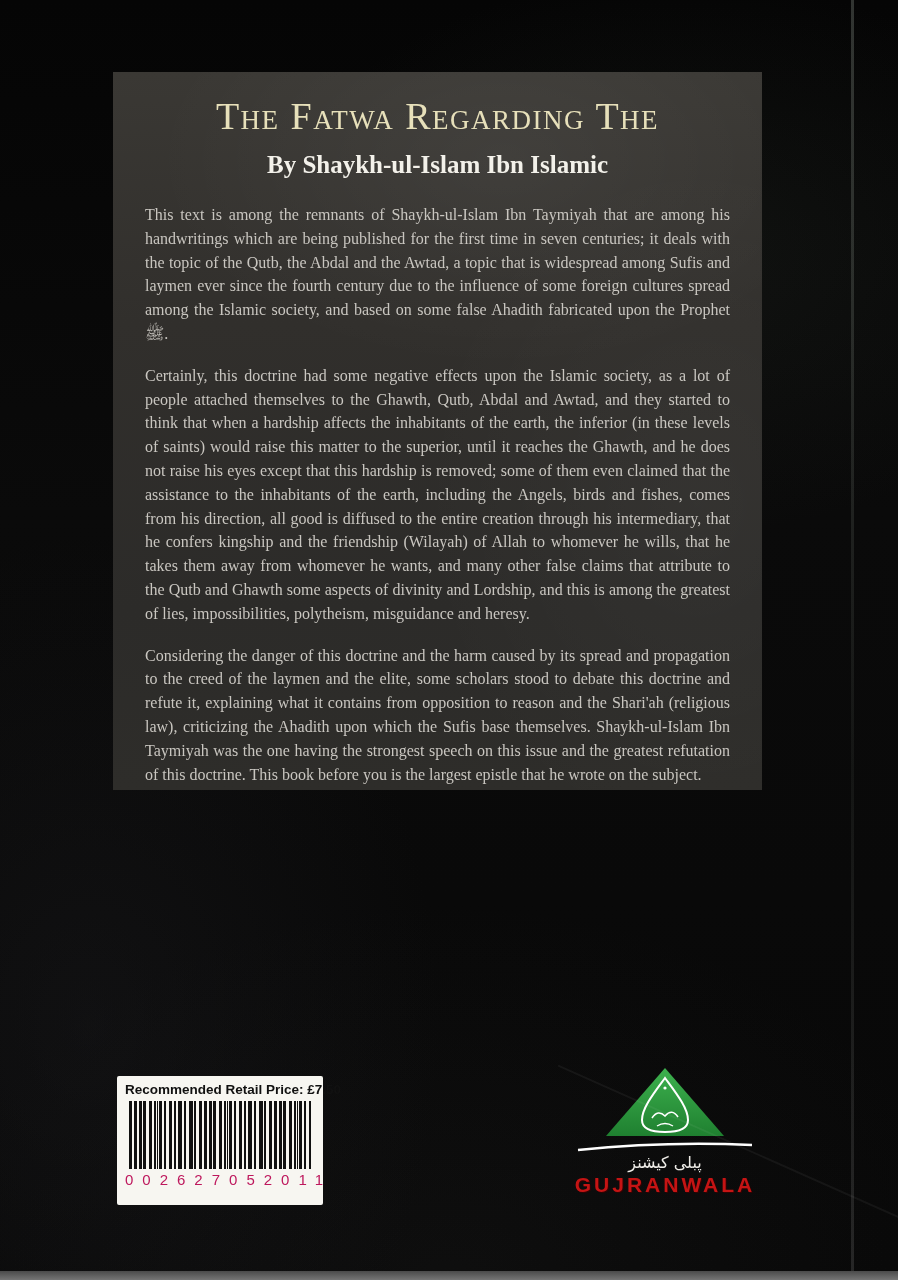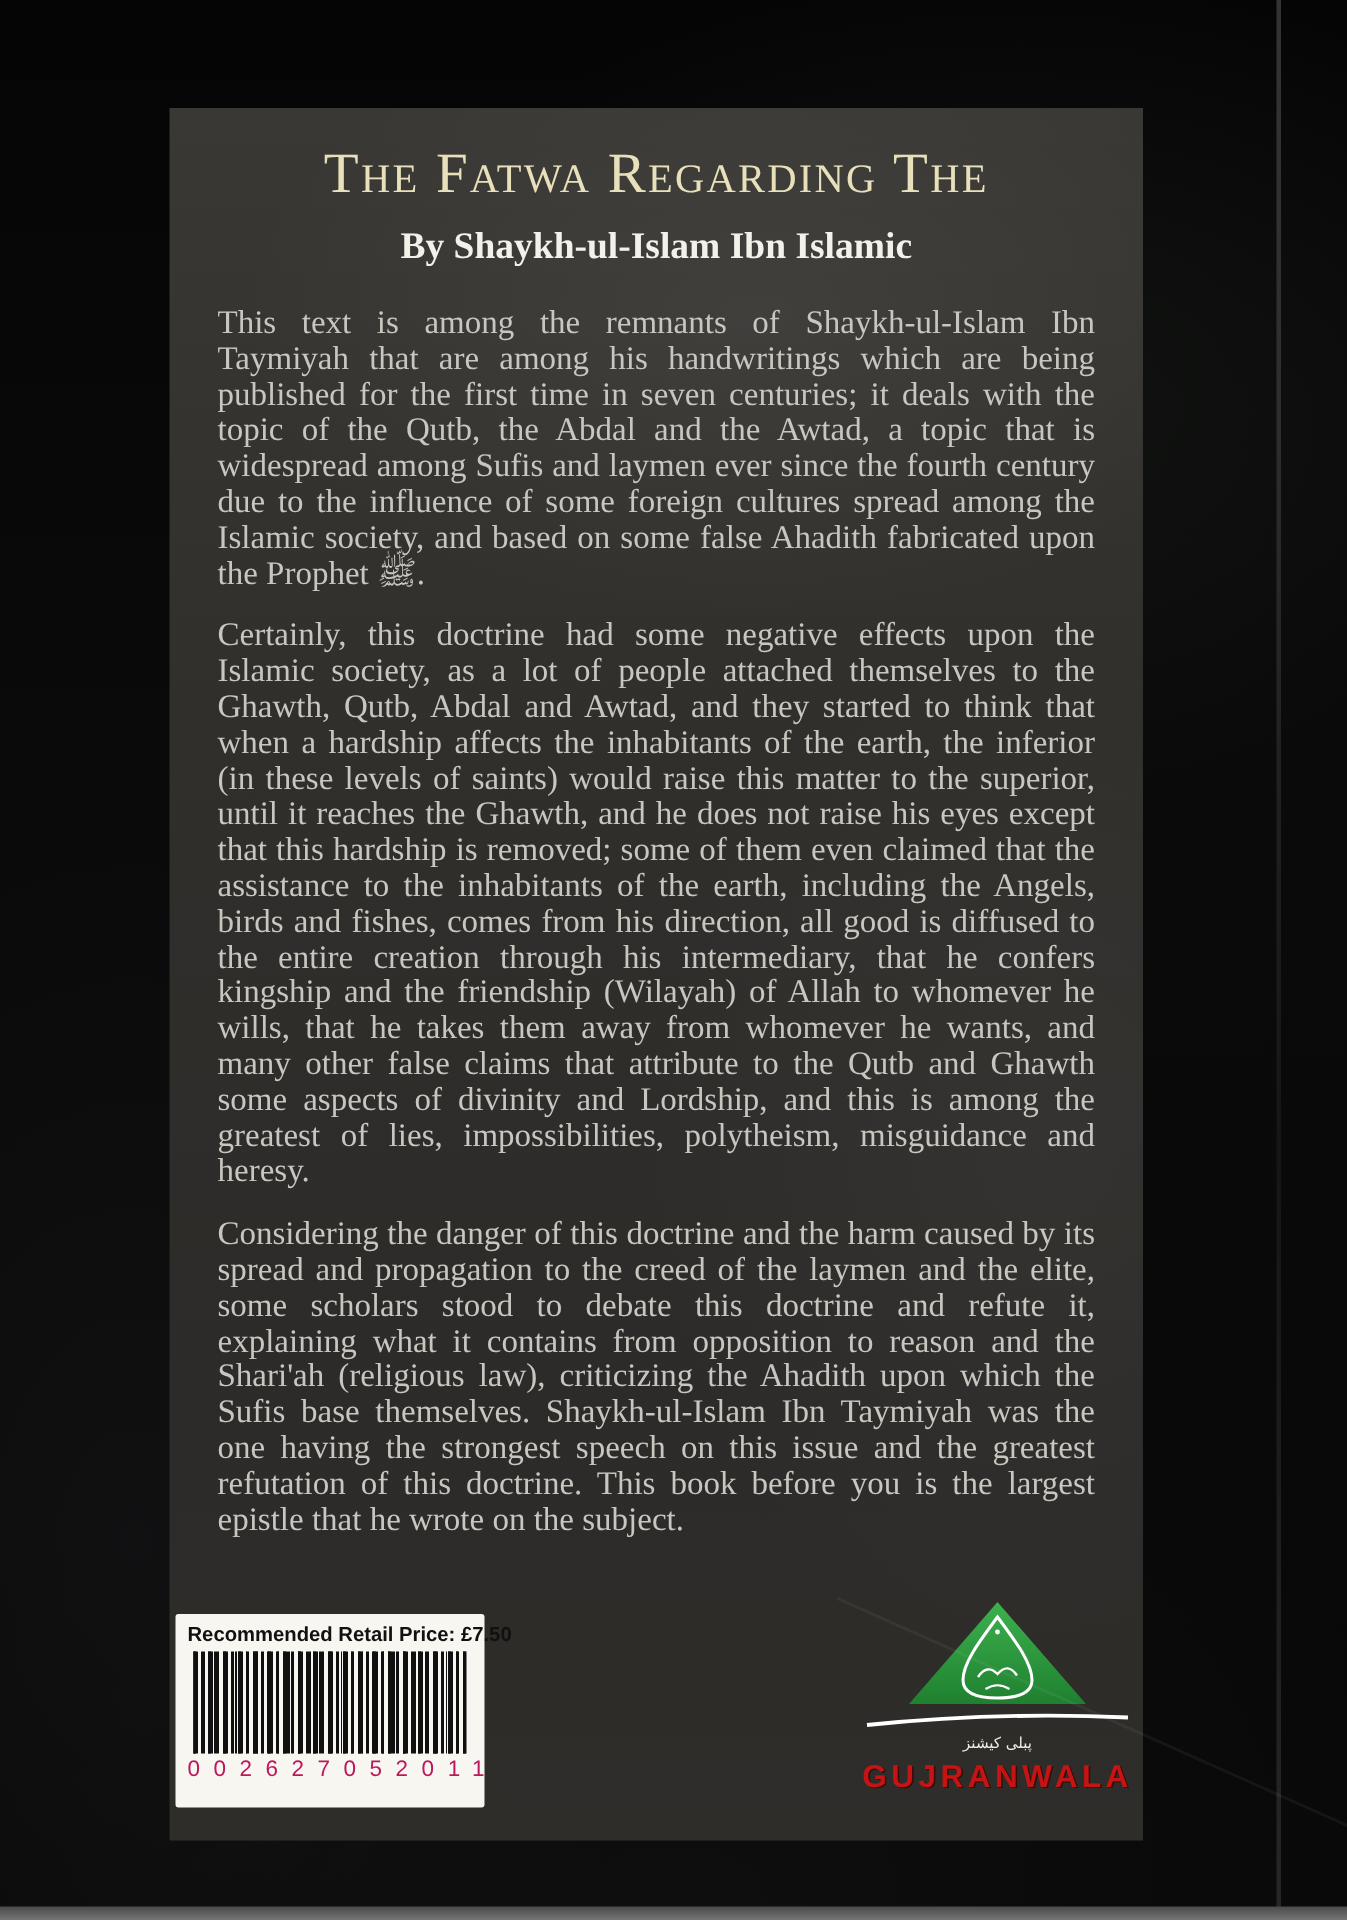--- a/index.html
+++ b/index.html
@@ -23,21 +23,21 @@
     position:absolute;left:540px;top:1150px;width:420px;height:2px;
     background:rgba(255,255,255,0.05);
     transform:rotate(24deg);
   }
   .bottom-strip{
     position:absolute;left:0;bottom:0;width:100%;height:9px;
     background:linear-gradient(180deg,#4a4a4a,#757575);
   }
   
   .panel{
-    position:absolute;left:113px;top:72px;width:649px;height:1155px;
+    position:absolute;left:113px;top:72px;width:649px;height:718px;
     box-sizing:border-box;
     padding:22px 32px 0 32px;
     background:
       radial-gradient(ellipse 500px 300px at 60% 12%, rgba(255,255,255,0.05), transparent 70%),
       radial-gradient(ellipse 400px 500px at 90% 60%, rgba(255,255,255,0.03), transparent 70%),
       linear-gradient(180deg,#3a3834 0%,#312f2c 35%,#2c2b29 75%,#2e2d2a 100%);
   }
   .title{
     text-align:center;
     font-variant:small-caps;
@@ -49,21 +49,21 @@
   }
   .byline{
     margin-top:12px;
     text-align:center;
     font-size:25px;
     font-weight:bold;
     color:#f3f1ea;
   }
   .panel p{
     margin:18px 0 0 0;
-    font-size:22px;
+    font-size:16px;
     line-height:23.8px;
     text-align:justify;
     color:var(--body-text,#c9c6c0);
   }
   .panel p:first-of-type{margin-top:24px;}
   
   .barcode-label{
     position:absolute;left:117px;top:1076px;width:206px;height:129px;
     box-sizing:border-box;
     background:#f7f6f1;
@@ -95,21 +95,21 @@
     margin-top:2px;
     margin-right:-9px;
   }
   
   .publisher{
     position:absolute;left:558px;top:1066px;width:214px;
     text-align:center;
   }
   .logo-mark{display:block;margin:0 auto;}
   .urdu{
-    font-size:10px;color:#efede8;line-height:14px;margin-top:-2px;
+    font-size:16px;color:#efede8;line-height:14px;margin-top:-2px;
     font-family:"DejaVu Sans", sans-serif;
   }
   .pub-name{
     margin-top:3px;
     font-family:"Liberation Sans", sans-serif;
     font-weight:bold;
     font-size:21px;
     letter-spacing:3px;
     color:var(--publisher-red,#c51414);
     text-shadow:1px 1px 0 rgba(60,0,0,.8);

